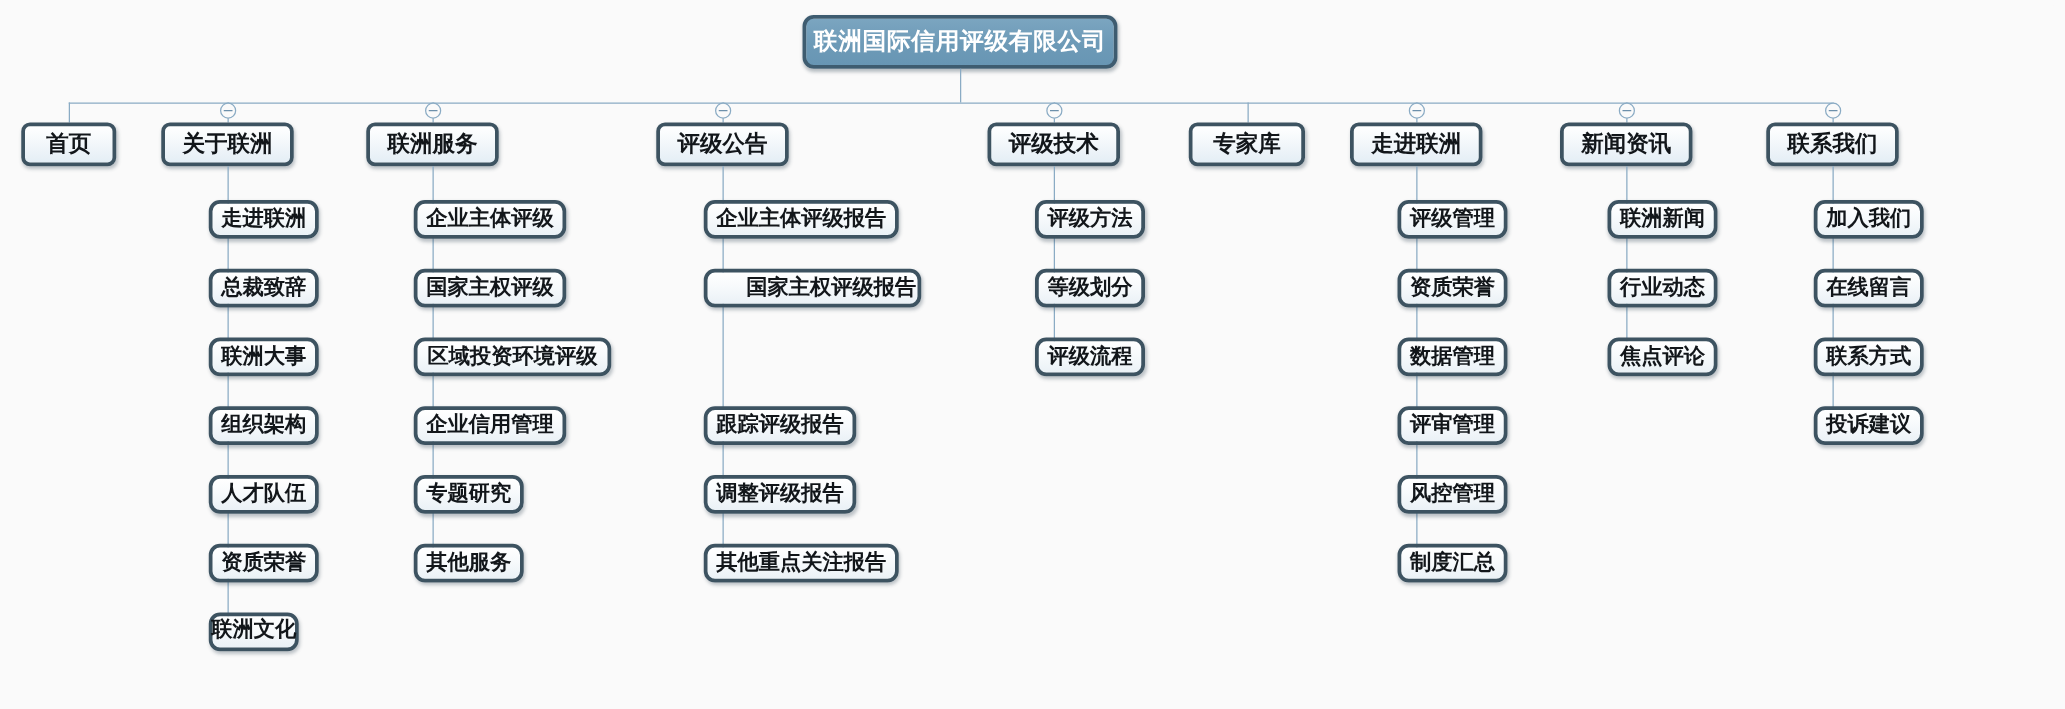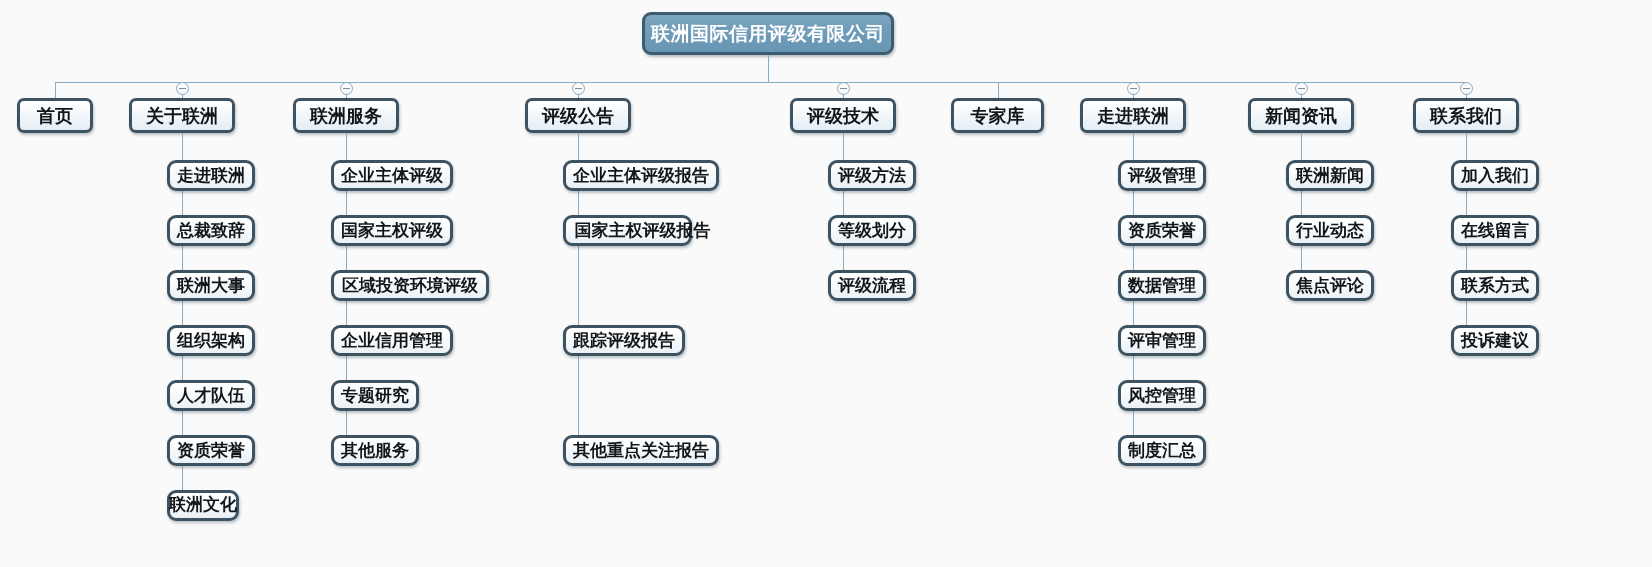--- a/index.html
+++ b/index.html
@@ -139,25 +139,26 @@
     <div class="node node-l3" style="left: 331px; top: 380px; width: 88px;">专题研究</div>
     <div class="conn h" style="left: 346px; top: 451px;"></div>
     <div class="node node-l3" style="left: 331px; top: 435px; width: 88px;">其他服务</div>
     <div class="conn v" style="left: 578px; top: 82px; height: 16px;"></div>
     <div class="toggle" style="left: 572px; top: 82px;"></div>
     <div class="node node-l2" style="left: 525px; top: 98px; width: 106px;">评级公告</div>
     <div class="conn v" style="left: 578px; top: 133px; height: 318px;"></div>
     <div class="conn h" style="left: 578px; top: 176px;"></div>
     <div class="node node-l3" style="left: 563px; top: 160px; width: 156px;">企业主体评级报告</div>
     <div class="conn h" style="left: 578px; top: 231px;"></div>
-    <div class="node node-l3" style="left: 563px; top: 215px; width: 129px; padding-left: 40px;">国家主权评级报告</div>
+    <div class="node node-l3" style="left: 563px; top: 215px; width: 174px; padding-left: 40px;">国家主权评级报告</div>
     <div class="conn h" style="left: 578px; top: 286px;"></div>
     <div class="conn h" style="left: 578px; top: 341px;"></div>
     <div class="node node-l3" style="left: 563px; top: 325px; width: 122px;">跟踪评级报告</div>
     <div class="conn h" style="left: 578px; top: 396px;"></div>
+    <div class="node node-l3" style="left: 563px; top: 380px; width: 122px;">调整评级报告</div>
     <div class="conn h" style="left: 578px; top: 451px;"></div>
     <div class="node node-l3" style="left: 563px; top: 435px; width: 156px;">其他重点关注报告</div>
     <div class="conn v" style="left: 843px; top: 82px; height: 16px;"></div>
     <div class="toggle" style="left: 837px; top: 82px;"></div>
     <div class="node node-l2" style="left: 790px; top: 98px; width: 106px;">评级技术</div>
     <div class="conn v" style="left: 843px; top: 133px; height: 153px;"></div>
     <div class="conn h" style="left: 843px; top: 176px;"></div>
     <div class="node node-l3" style="left: 828px; top: 160px; width: 88px;">评级方法</div>
     <div class="conn h" style="left: 843px; top: 231px;"></div>
     <div class="node node-l3" style="left: 828px; top: 215px; width: 88px;">等级划分</div>

